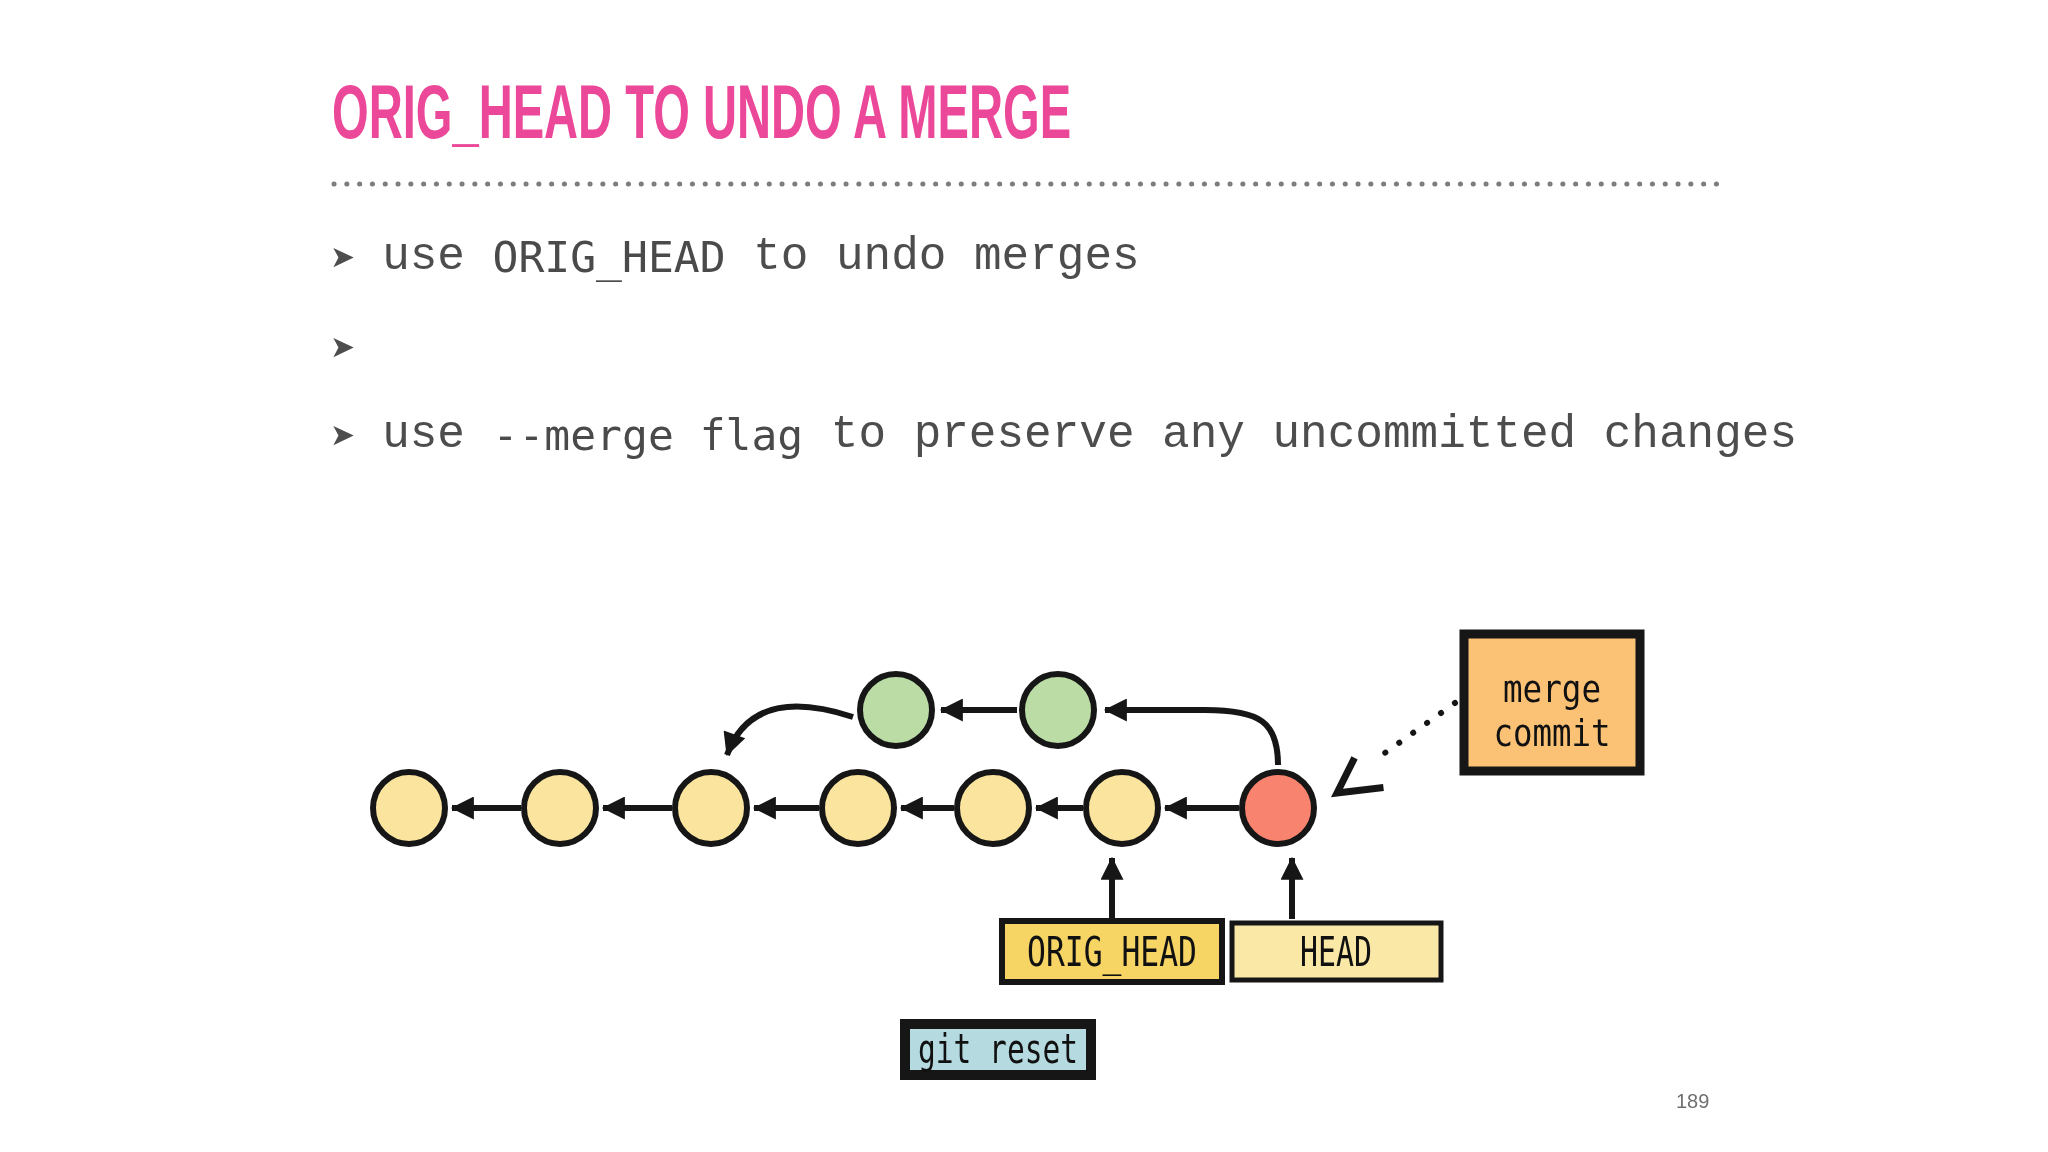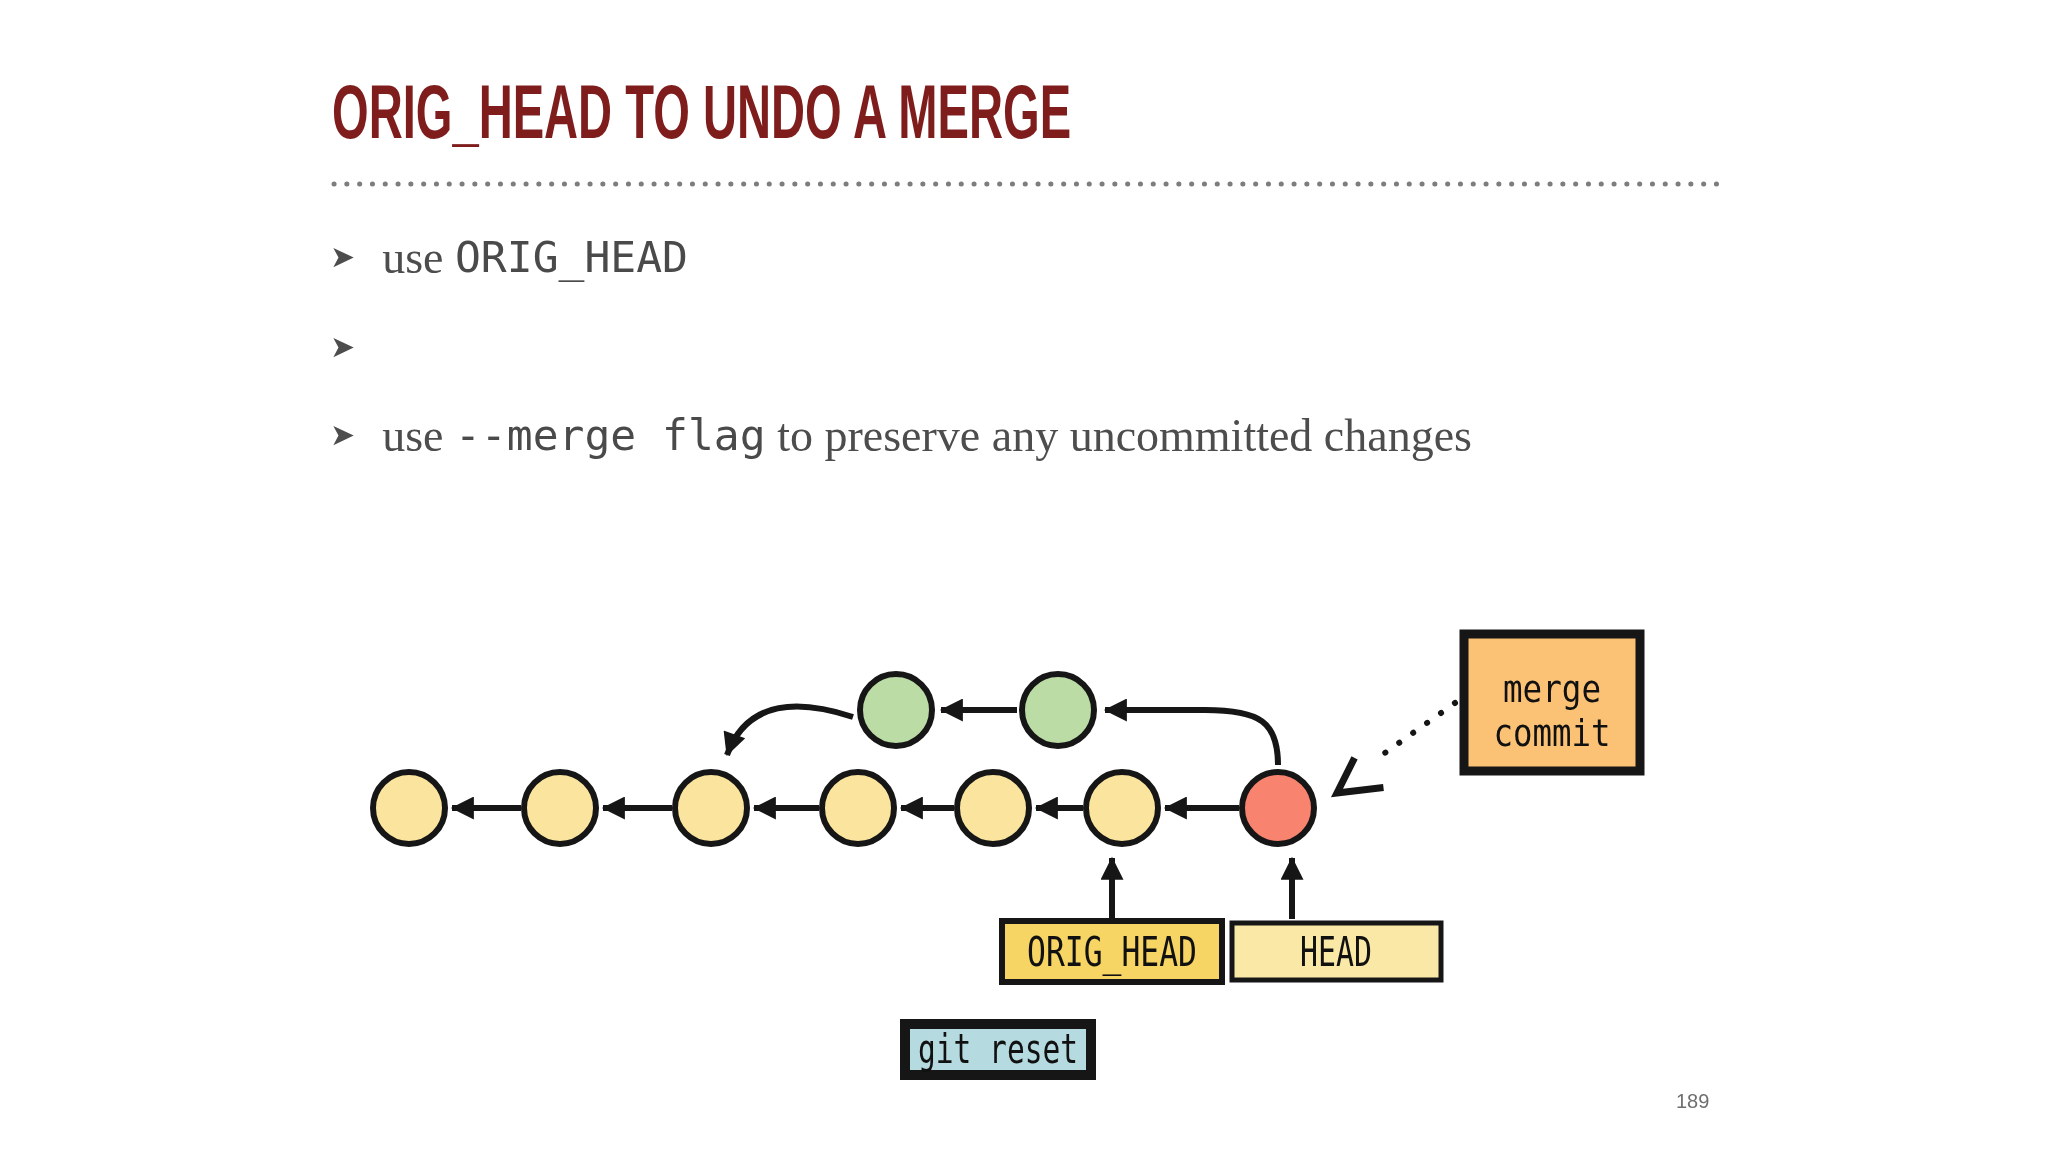--- a/index.html
+++ b/index.html
@@ -11,21 +11,21 @@
     font-family: "Liberation Sans", sans-serif;
   }
   .slide { position: absolute; inset: 0; }
 
   
   .title {
     position: absolute;
     left: 332px; top: 74px;
     font-size: 76px;
     font-weight: bold;
-    color: #7f1d1d;
+    color: #ec4899;
     line-height: 1;
     white-space: nowrap;
     letter-spacing: 0px;
   }
   .title .condense {
     display: inline-block;
     transform: scaleX(0.62);
     transform-origin: left center;
   }
 
@@ -39,21 +39,21 @@
     white-space: pre;
   }
   .bullet-row .marker {
     font-size: 30px;
     color: #4d4d4d;
     margin-right: 27px;
     line-height: 1;
     flex: 0 0 auto;
   }
   .seg-serif {
-    font-family: Liberation Serif, serif;
+    font-family: Liberation Mono, monospace;
     font-size: 46px;
     color: #4d4d4d;
   }
   .seg-mono {
     font-family: "DejaVu Sans Mono", "Liberation Mono", monospace;
     font-size: 43px;
     color: #4a4a4a;
   }
   #bullet-1 { top: 228px; }
   #bullet-2 { top: 318px; }
@@ -81,21 +81,21 @@
 <body>
 
 <div class="slide">
 
   <div class="title">
     <span class="condense">ORIG_HEAD TO UNDO A MERGE</span>
   </div>
 
   <div class="bullet-row" id="bullet-1">
     <span class="marker">➤</span>
-    <span class="seg-serif">use </span><span class="seg-mono">ORIG_HEAD</span>
+    <span class="seg-serif">use </span><span class="seg-mono">ORIG_HEAD</span><span class="seg-serif"> to undo merges</span>
   </div>
 
   <div class="bullet-row" id="bullet-2">
     <span class="marker">➤</span>
   </div>
 
   <div class="bullet-row" id="bullet-3">
     <span class="marker">➤</span>
     <span class="seg-serif">use </span><span class="seg-mono">--merge flag</span><span class="seg-serif"> to preserve any uncommitted changes</span>
   </div>

